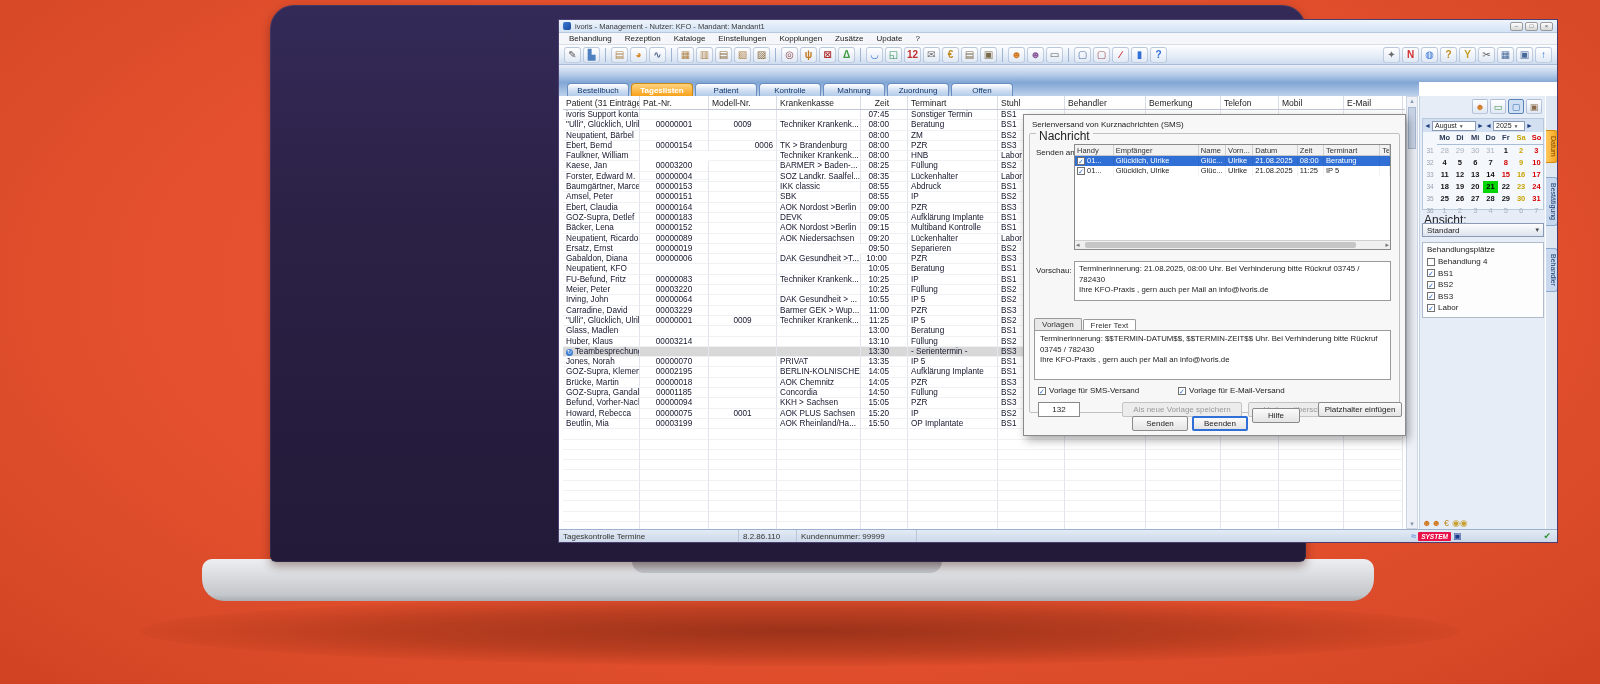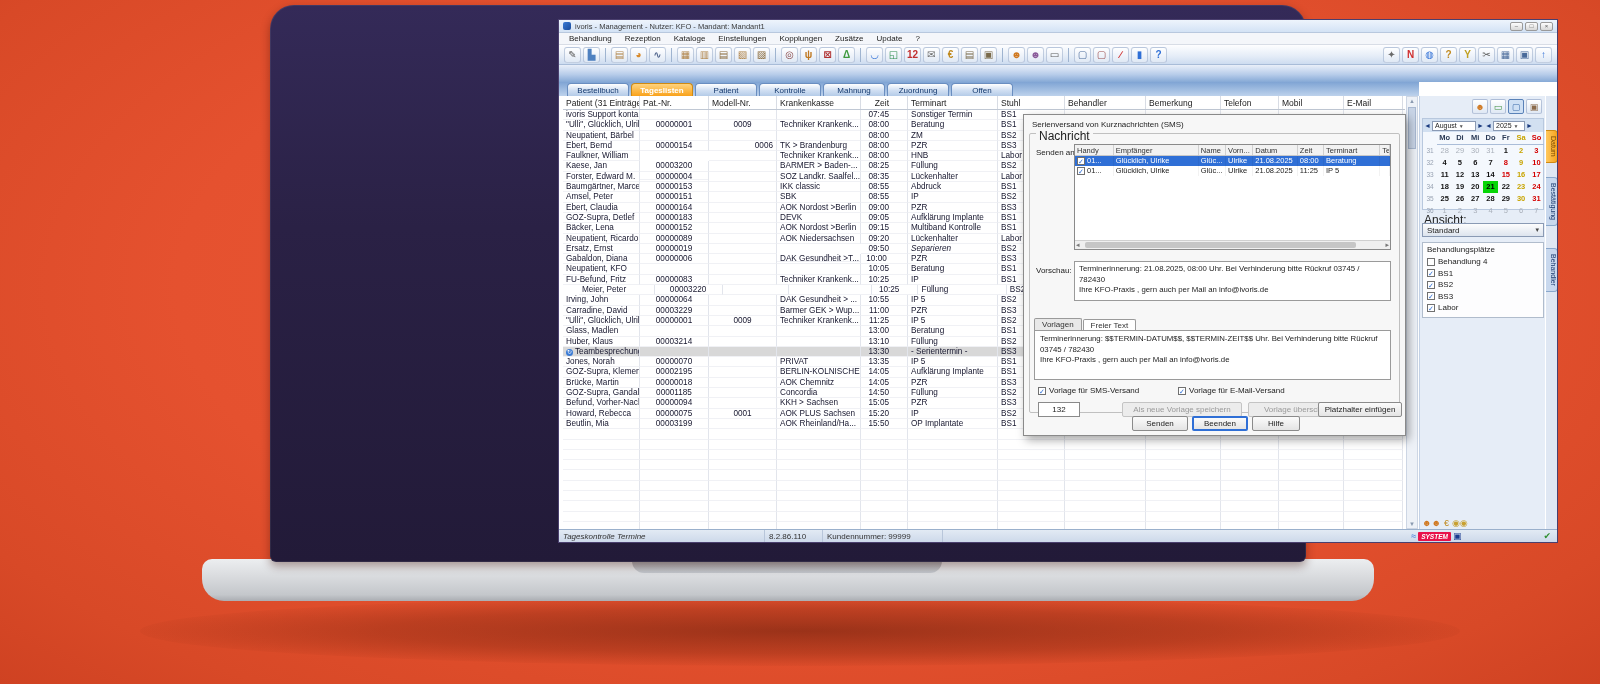--- a/index.html
+++ b/index.html
@@ -433,21 +433,21 @@
               <div class="td" style="width: 58px;"></div>
               <div class="td" style="width: 65px;"></div>
               <div class="td" style="width: 59px;"></div>
             </div>
             <div class="trow">
               <div class="td" style="width: 77px;">Ersatz, Ernst</div>
               <div class="td c" style="width: 69px;">00000019</div>
               <div class="td c" style="width: 68px;"></div>
               <div class="td" style="width: 84px; margin-top: 17px;">AOK Thüringen, Gera</div>
               <div class="td r" style="width: 47px;">09:50</div>
-              <div class="td" style="width: 90px; font-style: italic;">Separieren</div>
+              <div class="td" style="width: 90px;">Separieren</div>
               <div class="td" style="width: 67px;">BS2</div>
               <div class="td" style="width: 81px;"></div>
               <div class="td" style="width: 75px;"></div>
               <div class="td" style="width: 58px;"></div>
               <div class="td" style="width: 65px;"></div>
               <div class="td" style="width: 59px;"></div>
             </div>
             <div class="trow">
               <div class="td" style="width: 77px;">Gabaldon, Diana</div>
               <div class="td c" style="width: 69px;">00000006</div>
@@ -484,21 +484,21 @@
               <div class="td r" style="width: 47px;">10:25</div>
               <div class="td" style="width: 90px;">IP</div>
               <div class="td" style="width: 67px;">BS1</div>
               <div class="td" style="width: 81px;"></div>
               <div class="td" style="width: 75px;"></div>
               <div class="td" style="width: 58px;"></div>
               <div class="td" style="width: 65px;"></div>
               <div class="td" style="width: 59px;"></div>
             </div>
             <div class="trow">
-              <div class="td" style="width: 77px; margin-left: 16px;">Meier, Peter</div>
+              <div class="td" style="width: 77px;">Meier, Peter</div>
               <div class="td c" style="width: 69px;">00003220</div>
               <div class="td c" style="width: 68px;"></div>
               <div class="td" style="width: 84px;"></div>
               <div class="td r" style="width: 47px;">10:25</div>
               <div class="td" style="width: 90px;">Füllung</div>
               <div class="td" style="width: 67px;">BS2</div>
               <div class="td" style="width: 81px;"></div>
               <div class="td" style="width: 75px;"></div>
               <div class="td" style="width: 58px;"></div>
               <div class="td" style="width: 65px;"></div>
@@ -1018,25 +1018,25 @@
               <span>Vorlage für E-Mail-Versand</span>
             </span>
           </div>
           <div class="counter">132</div>
           <div class="btn disabled" style="left:92px;top:268px;width:120px;">Als neue Vorlage speichern</div>
           <div class="btn disabled" style="left:218px;top:268px;width:112px;">Vorlage überschreiben</div>
           <div class="btn" style="left:288px;top:268px;width:84px;">Platzhalter einfügen</div>
         </div>
         <div class="btn" style="left:108px;top:301px;width:56px;">Senden</div>
         <div class="btn default" style="left:168px;top:301px;width:56px;">Beenden</div>
-        <div class="btn" style="left:228px;top:301px;width:48px;">Hilfe</div>
+        <div class="btn" style="left:228px;top:293px;width:48px;">Hilfe</div>
       </div>
 
       <div class="statusbar">
-        <span class="sb-seg" style="width:206px;font-style:italic;">Tageskontrolle Termine</span>
+        <span class="sb-seg" style="width:180px;">Tageskontrolle Termine</span>
         <span class="sb-seg" style="width:58px;">8.2.86.110</span>
         <span class="sb-seg" style="width:120px;">Kundennummer: 99999</span>
         <span style="flex:1"></span>
         <span class="st-ico" id="st-ico-0" style="color: rgb(47, 111, 214);">≈</span>
         <span class="system-badge">SYSTEM</span>
         <span class="st-ico" id="st-ico-1" style="color: rgb(26, 58, 142);">▣</span>
         <span style="width:78px;"></span>
         <span class="st-ico" id="st-ico-2" style="margin-right: 6px; color: rgb(47, 143, 47);">✔</span>
       </div>
 

